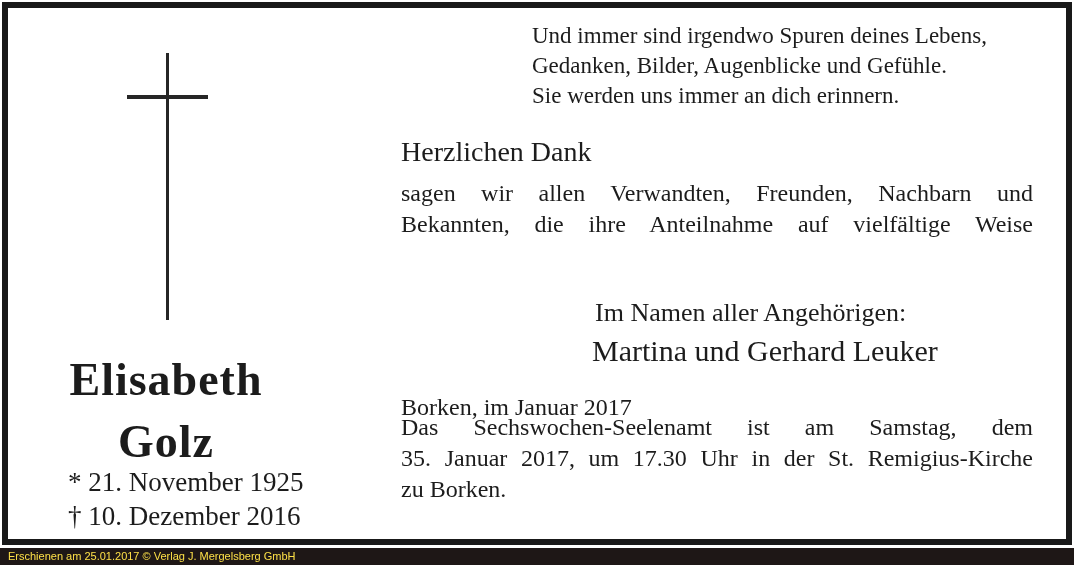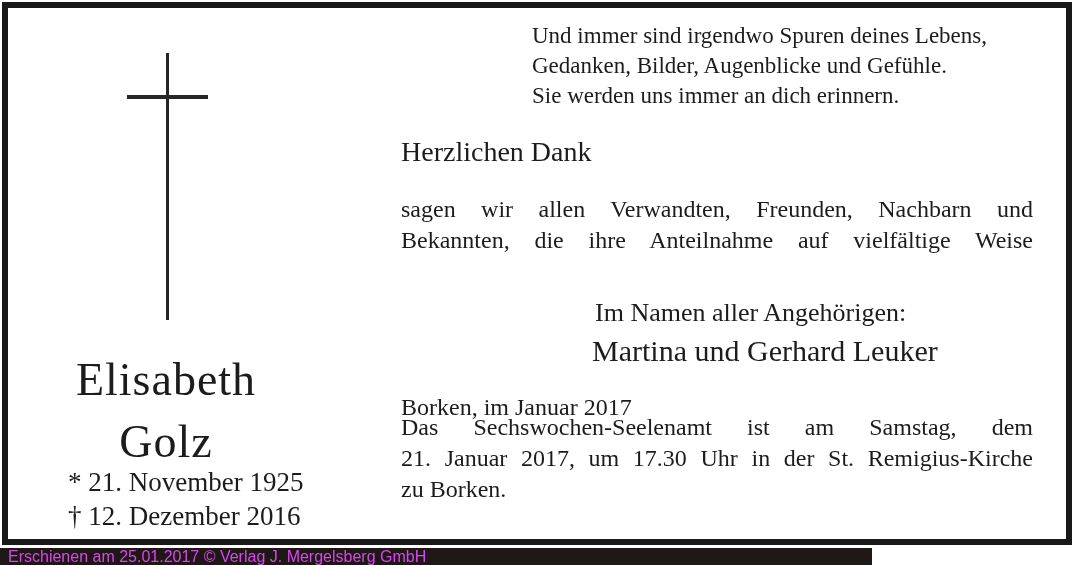--- a/index.html
+++ b/index.html
@@ -36,21 +36,21 @@
   }
   .cross-horizontal {
     left: 119px; top: 87px;
     width: 81px; height: 4px;
     background: #262626;
   }
   .name-block {
     left: 8px; top: 341px;
     width: 300px;
     text-align: center;
-    font-weight: normal;
+    font-weight: bold;
     font-size: 46px;
     line-height: 62px;
     letter-spacing: 1px;
   }
   .dates-block {
     left: 36px; top: 457px;
     font-size: 27px;
     line-height: 34px;
     white-space: nowrap;
     margin-left: 24px;
@@ -66,21 +66,21 @@
   .thanks-heading {
     left: 393px; top: 126px;
     font-size: 28px;
     line-height: 36px;
   }
   .para {
     width: 632px;
     font-size: 24px;
     line-height: 31px;
   }
-  .thanks-para { left: 393px; top: 186px; }
+  .thanks-para { left: 393px; top: 170px; }
   .service-para { left: 393px; top: 404px; }
   .line { display: block; }
   .just {
     text-align: justify;
     text-align-last: justify;
   }
   .in-name {
     left: 587px; top: 289px;
     font-size: 26px;
     line-height: 32px;
@@ -96,26 +96,26 @@
     left: 393px; top: 383px;
     font-size: 24px;
     line-height: 32px;
     white-space: nowrap;
   }
 
   
   .footer-bar {
     position: absolute;
     left: 0; top: 548px;
-    width: 872px; height: 17px;
+    width: 1074px; height: 17px;
     background: #1e1716;
     font-family: "Liberation Sans", sans-serif;
-    font-size: 16px;
+    font-size: 11px;
     line-height: 17px;
-    color: #d946ef;
+    color: #fde047;
     padding-left: 8px;
     box-sizing: border-box;
     white-space: nowrap;
   }
 </style>
 </head>
 <body>
 
 <div class="frame">
 
@@ -124,21 +124,21 @@
     <div class="abs cross-horizontal"></div>
   </div>
 
   <div class="abs name-block">
     <div>Elisabeth</div>
     <div>Golz</div>
   </div>
 
   <div class="abs dates-block">
     <div>* 21. November 1925</div>
-    <div>† 12. Dezember 2016</div>
+    <div>† 10. Dezember 2016</div>
   </div>
 
   <div class="abs thanks-heading">Herzlichen Dank</div>
 
   <div class="abs verse">
     <span class="line">Und immer sind irgendwo Spuren deines Lebens,</span>
     <span class="line">Gedanken, Bilder, Augenblicke und Gefühle.</span>
     <span class="line">Sie werden uns immer an dich erinnern.</span>
   </div>
 
@@ -147,21 +147,21 @@
     <span class="line just">Bekannten, die ihre Anteilnahme auf vielfältige Weise</span>
   </div>
 
   <div class="abs in-name">Im Namen aller Angehörigen:</div>
   <div class="abs signatories">Martina und Gerhard Leuker</div>
 
   <div class="abs place-date">Borken, im Januar 2017</div>
 
   <div class="abs para service-para">
     <span class="line just">Das Sechswochen-Seelenamt ist am Samstag, dem</span>
-    <span class="line just">21. Januar 2017, um 17.30 Uhr in der St. Remigius-Kirche</span>
+    <span class="line just">35. Januar 2017, um 17.30 Uhr in der St. Remigius-Kirche</span>
     <span class="line">zu Borken.</span>
   </div>
 
 </div>
 
 <div class="footer-bar">
   <span>Erschienen am 25.01.2017 © Verlag J. Mergelsberg GmbH</span>
 </div>
 
 </body></html>

